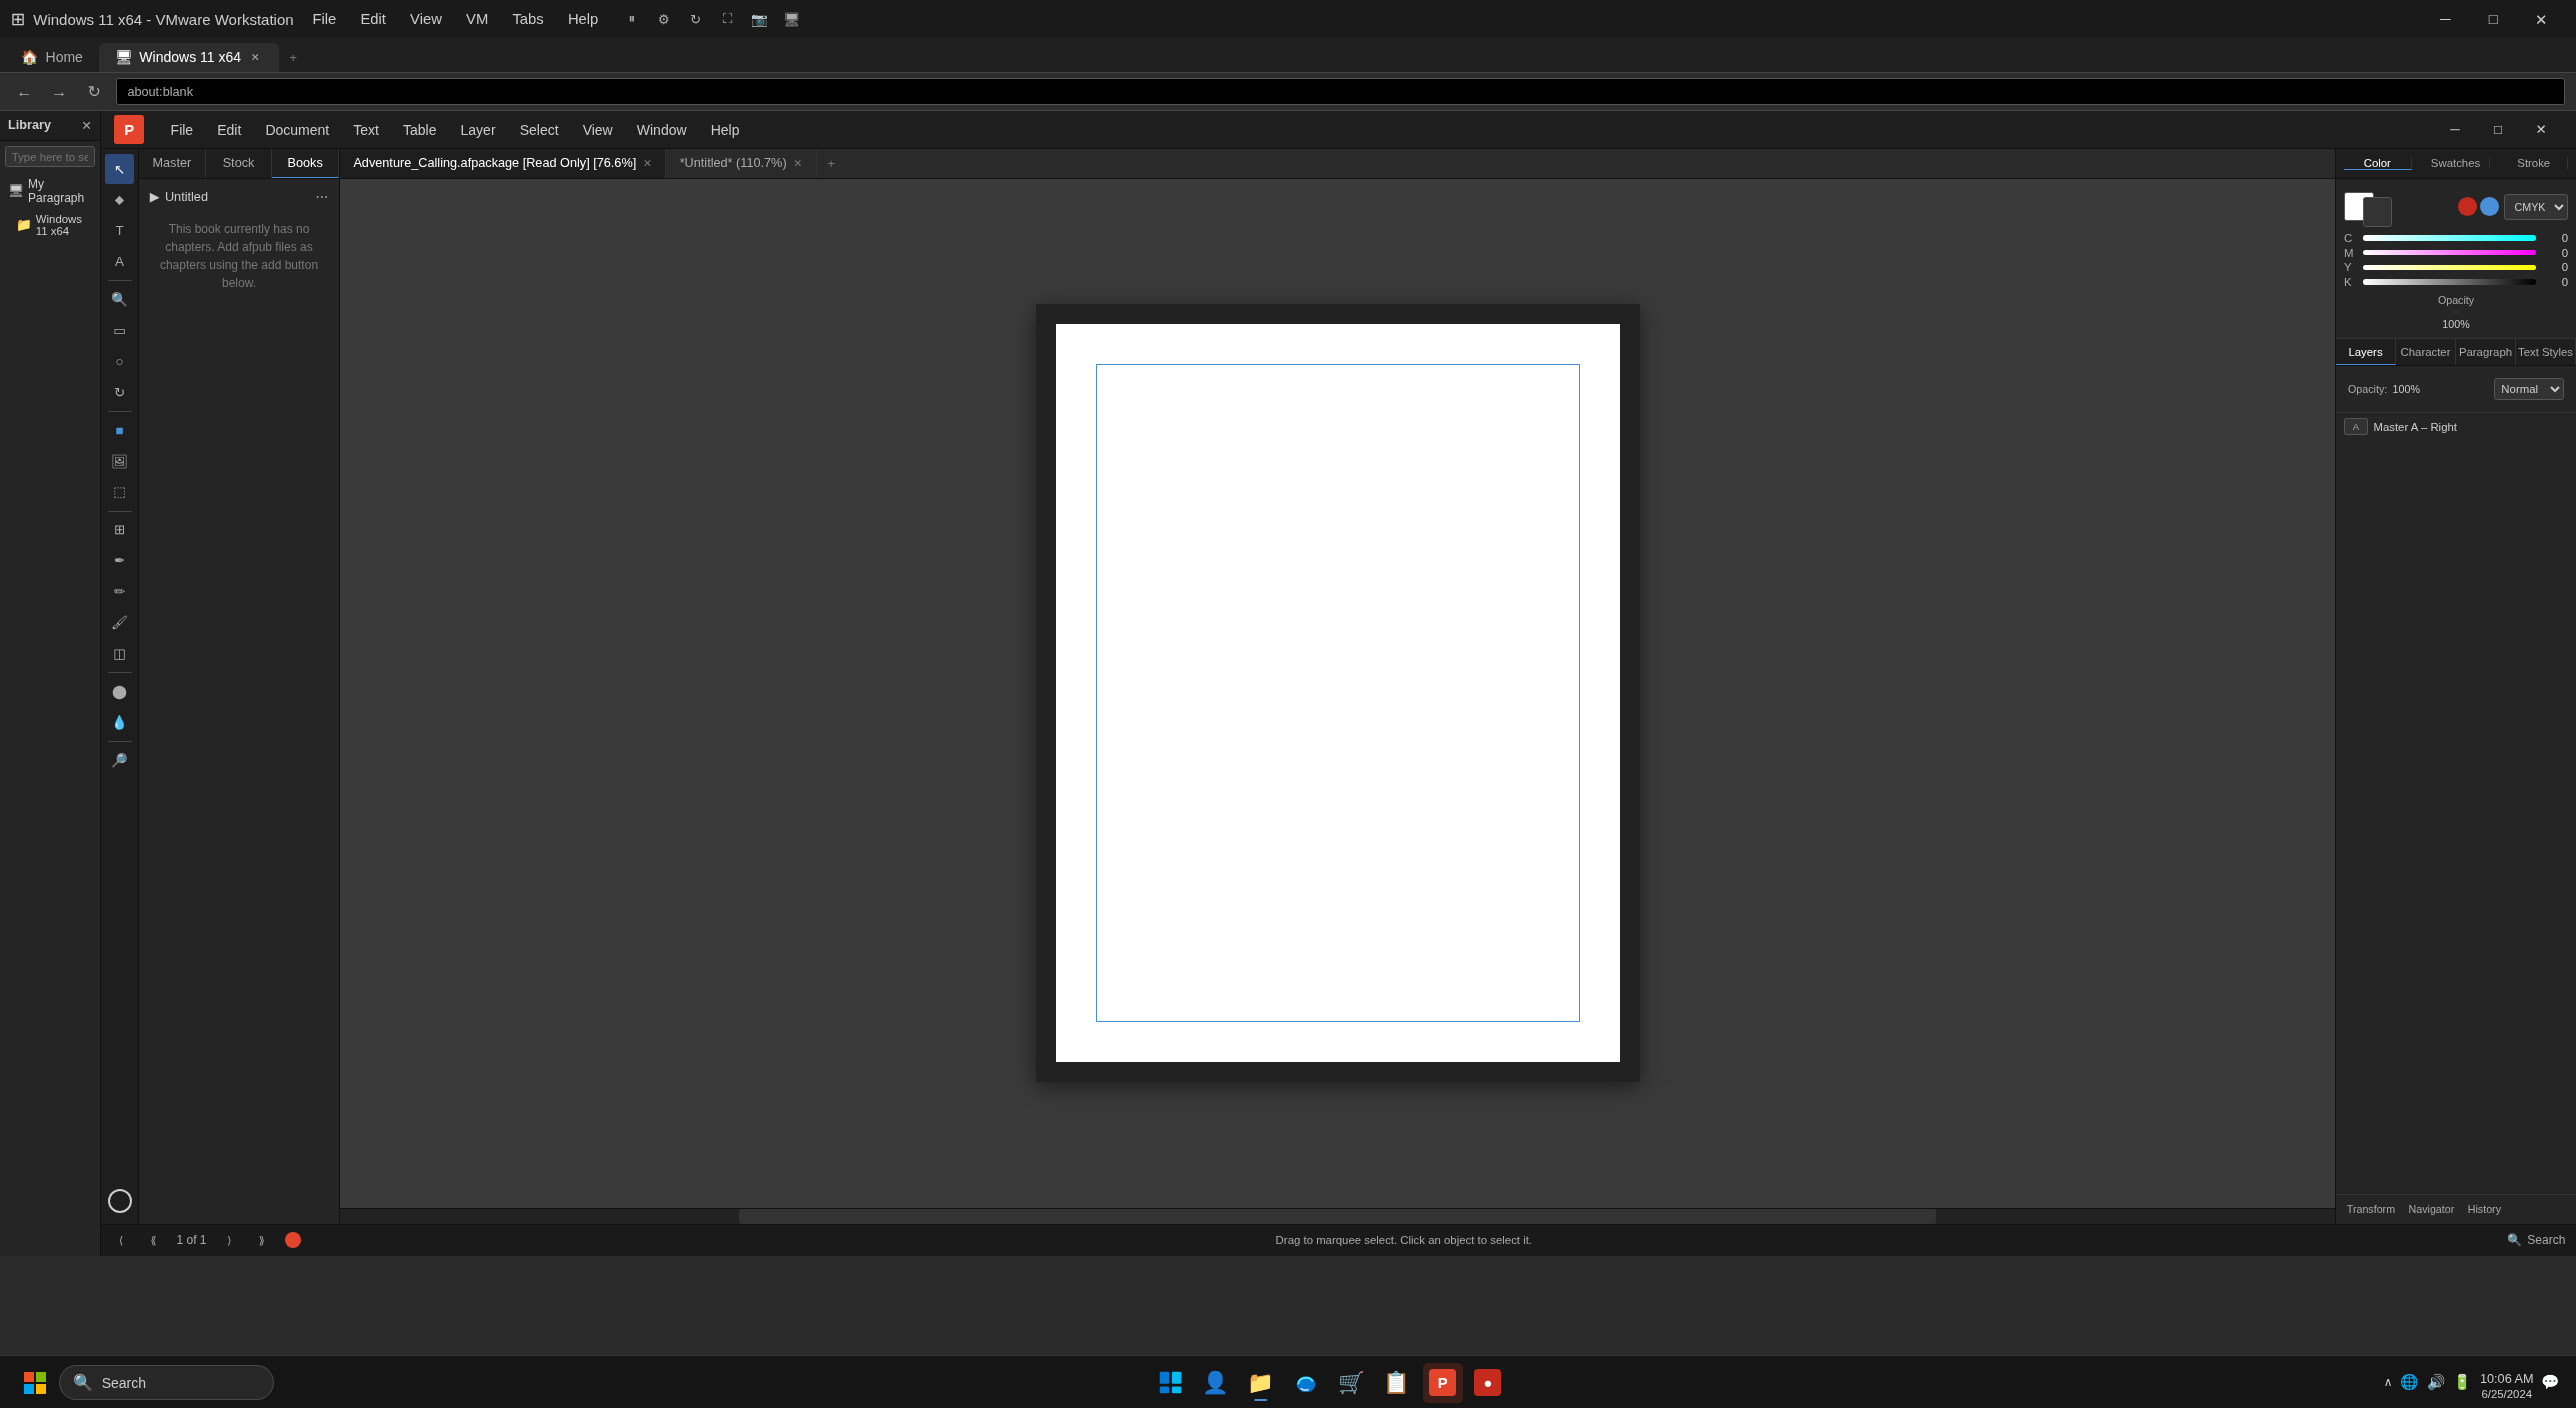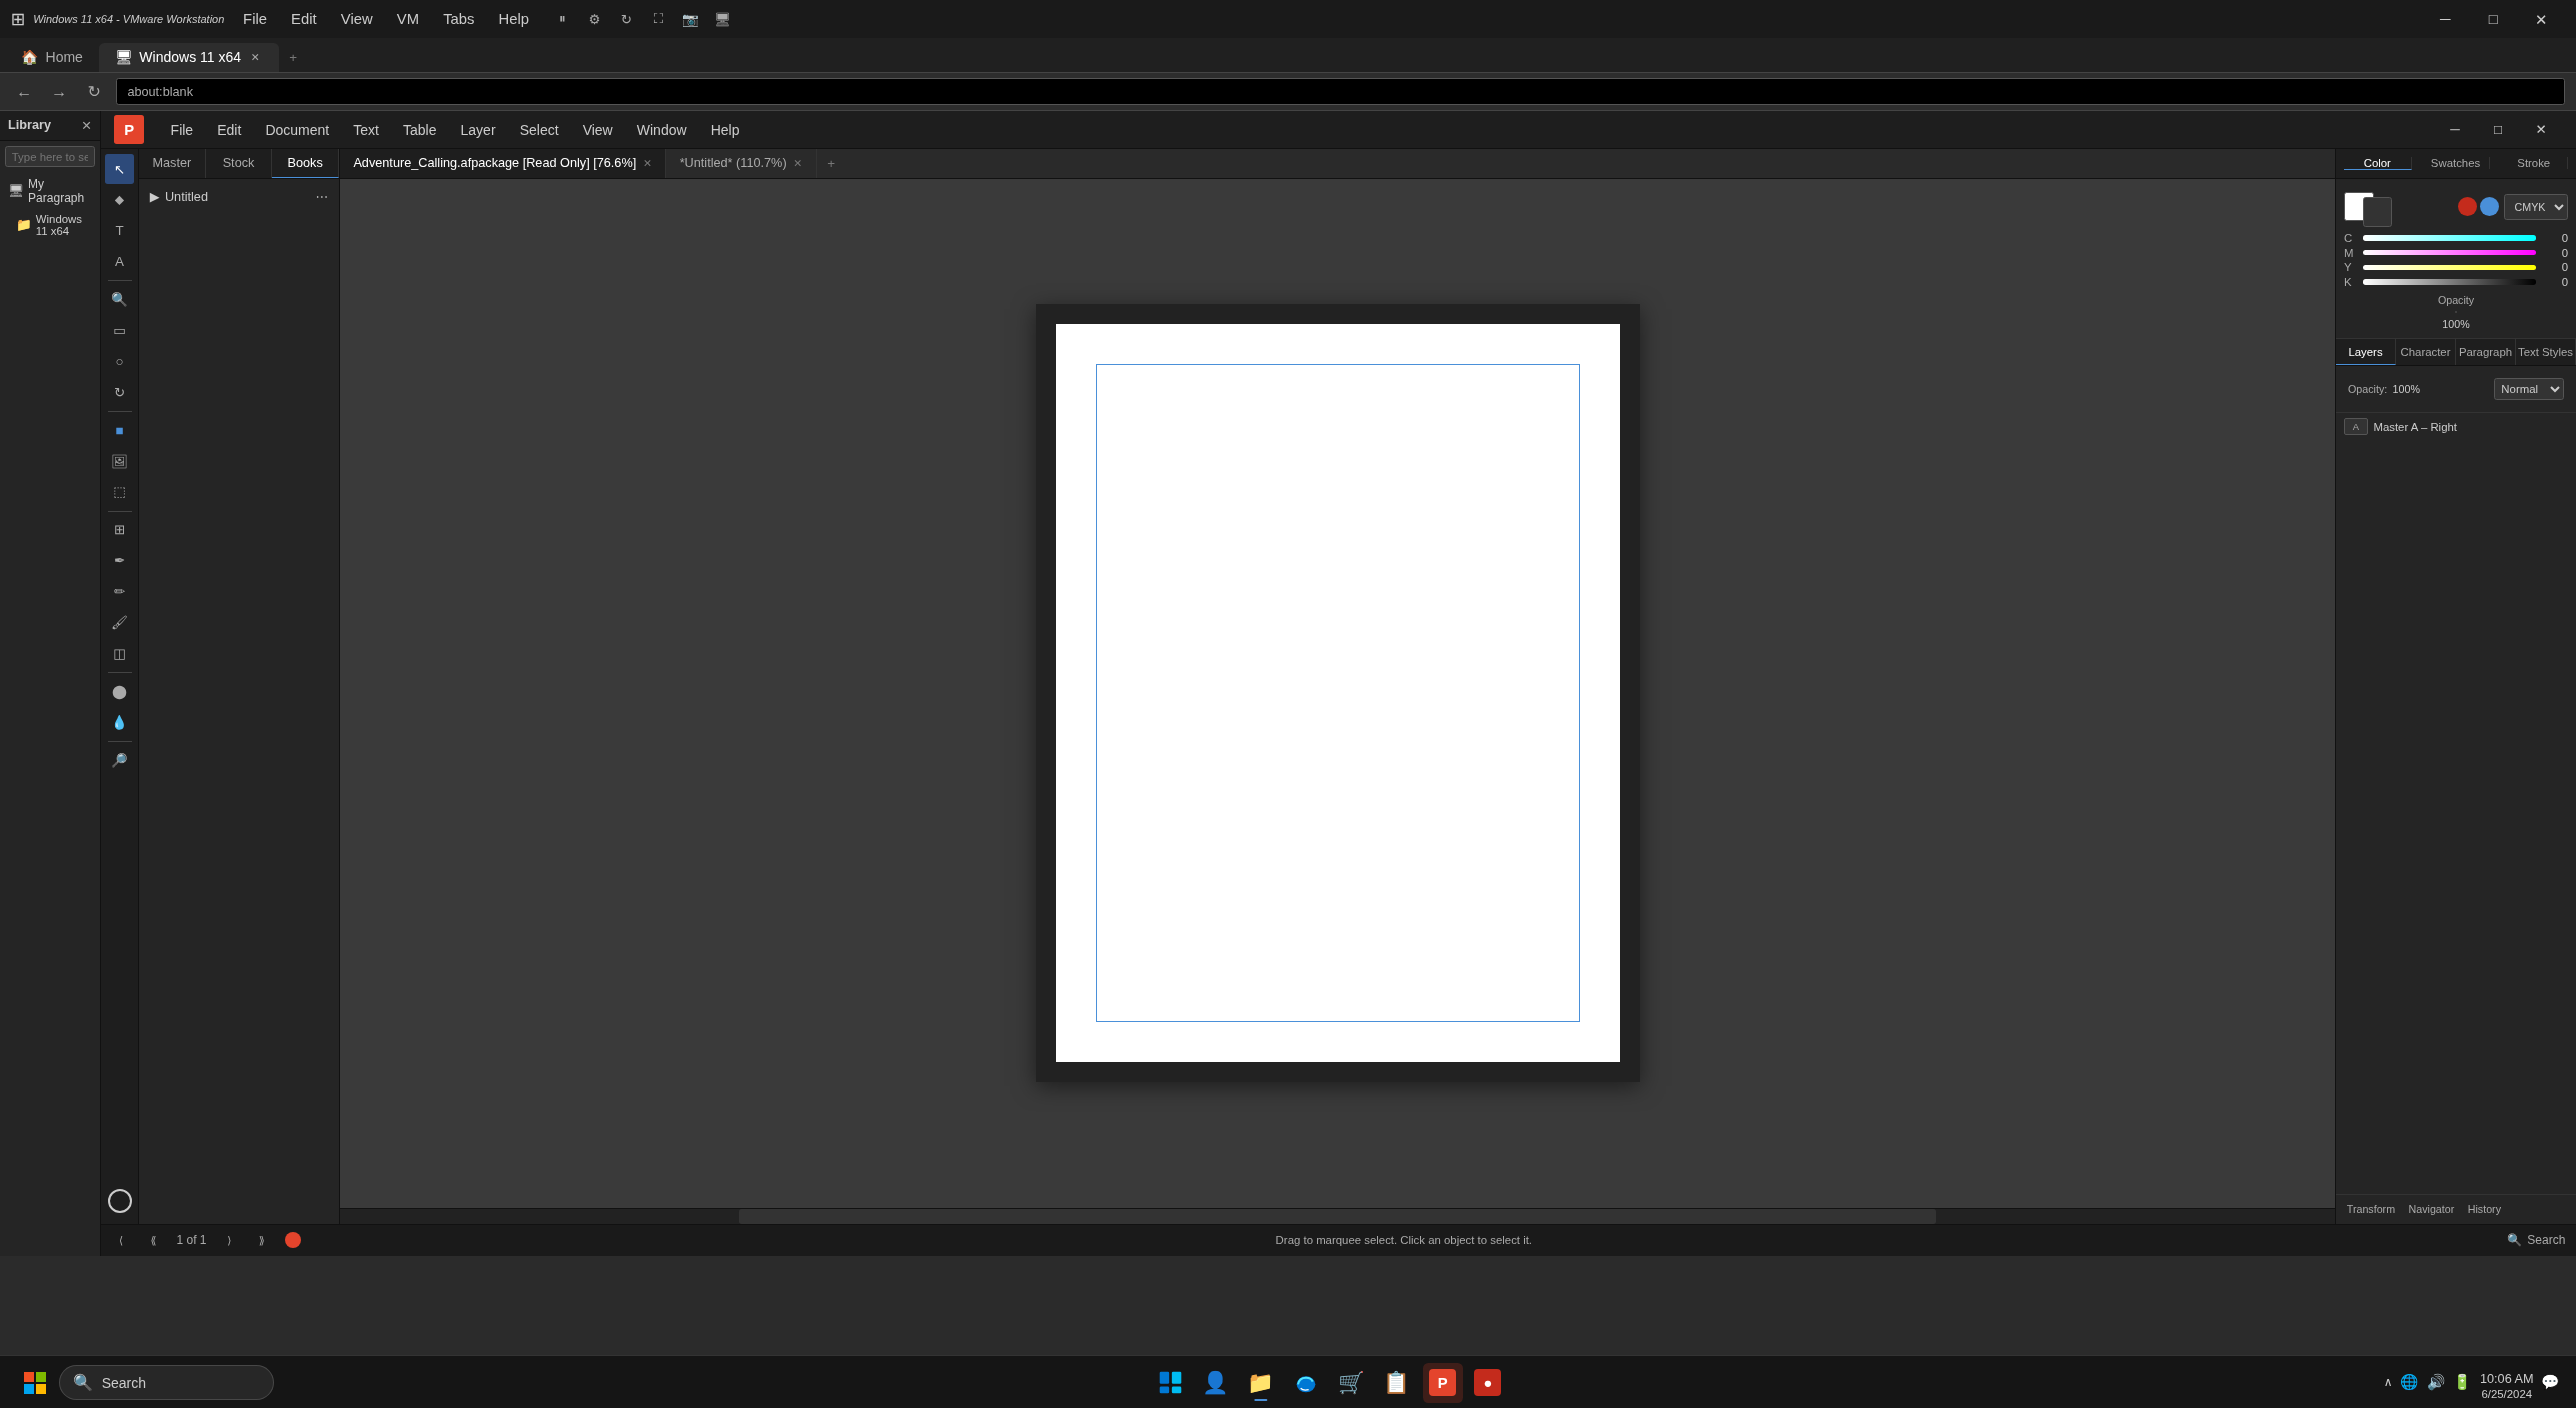--- a/index.html
+++ b/index.html
@@ -19,23 +19,22 @@
       height: 38px;
       background: #1a1a1a;
       display: flex;
       align-items: center;
       padding: 0 10.7px;
       gap: 8px;
       font-size: 14.8px;
       color: #ccc;
     }
     .titlebar-text {
-      font-size: 11px;
-      color: #ccc;
-      font-style: italic;
+      font-size: 15px;
+      color: #ccc;
     }
     .titlebar-menus {
       display: flex;
       gap: 13.4px;
       margin-left: 5.4px;
     }
     .titlebar-menu-item {
       font-size: 14.8px;
       color: #ccc;
       cursor: pointer;
@@ -816,20 +815,21 @@
           <div class="left-panel-tab">Stock</div>
           <div class="left-panel-tab active">Books</div>
         </div>
         <div class="left-panel-content">
           <div class="panel-section-header">
             <span>▶</span>
             <span>Untitled</span>
             <span style="flex:1;"></span>
             <span>⋯</span>
           </div>
+          <div class="panel-empty-text">This book currently has no chapters. Add afpub files as chapters using the add button below.</div>
         </div>
       </div>
 
       <div style="display:flex;flex-direction:column;flex:1;overflow:hidden;">
 
         <div class="doc-tabs-bar no-select">
           <div class="doc-tab active">
             <span>Adventure_Calling.afpackage [Read Only] [76.6%]</span>
             <span class="doc-tab-close">✕</span>
           </div>

